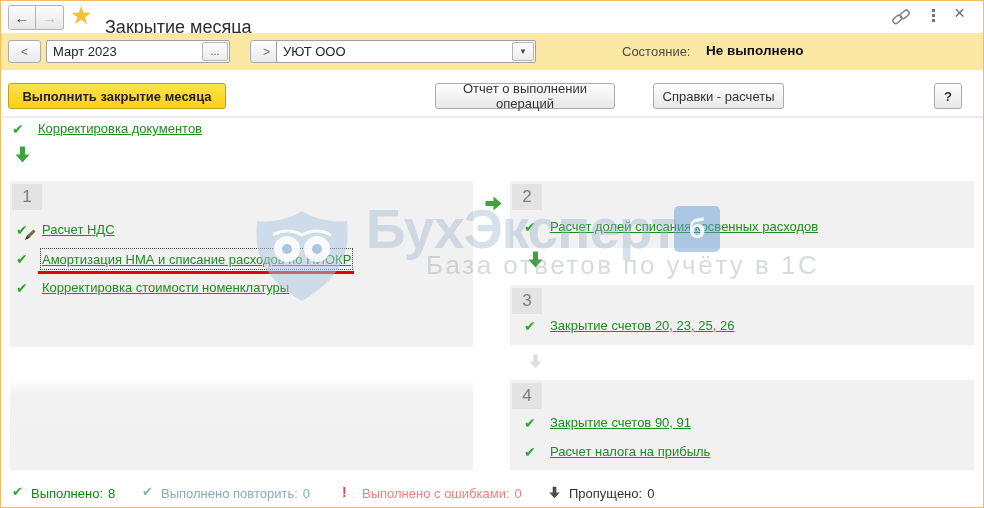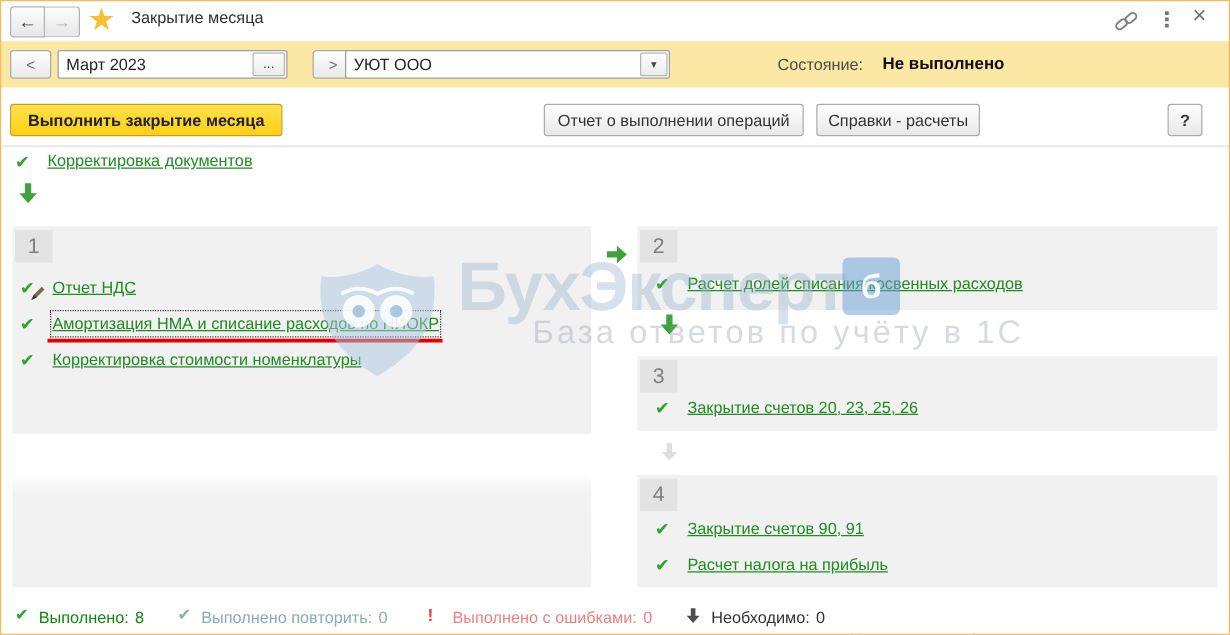--- a/index.html
+++ b/index.html
@@ -9,21 +9,21 @@
   .frame { position:absolute; inset:0; border:1px solid #f2bd62; pointer-events:none; z-index:60; }
 
   
   .titlebar { position:absolute; left:0; top:0; width:984px; height:33px; background:#fff; }
   .navgroup { position:absolute; left:8px; top:5px; display:flex; }
   .navbtn { width:28px; height:25px; border:1px solid #b3b3b3; background:linear-gradient(#fdfdfd,#e7e7e7);
             display:flex; align-items:center; justify-content:center; font-size:15px; cursor:pointer; padding:0; }
   .navbtn.left  { border-radius:3px 0 0 3px; color:#3c3c3c; }
   .navbtn.right { border-radius:0 3px 3px 0; border-left:none; color:#b5b5b5; }
   .star { position:absolute; left:70px; top:1px; font-size:25px; color:#f5c132; cursor:pointer; }
-  .page-title { position:absolute; left:105px; top:6px; font-size:13px; color:#2e2e2e; }
+  .page-title { position:absolute; left:105px; top:17px; font-size:18px; color:#2e2e2e; }
   .tb-ic { position:absolute; top:7px; cursor:pointer; }
   .dots { left:932px; top:9px; display:flex; flex-direction:column; gap:2px; }
   .dots i { width:3px; height:3px; background:#777; display:block; }
   .close { left:954px; top:2px; font-size:19px; color:#6e6e6e; }
 
   
   .period-bar { position:absolute; left:0; top:33px; width:984px; height:37px; background:#fbe8a4; }
   .mini-btn { position:absolute; top:7px; width:33px; height:23px; border:1px solid #ababab; border-radius:3px;
               background:linear-gradient(#fefefe,#e9e9e9); color:#6c6c6c; font-size:12px; cursor:pointer; }
   .field { position:absolute; top:7px; height:23px; background:#fff; border:1px solid #9f9f9f; border-radius:2px;
@@ -104,21 +104,21 @@
     <button class="mini-btn" style="left:250px;">&gt;</button>
     <div class="field" style="left:276px; width:260px;">
       <span>УЮТ ООО</span>
       <button class="inner-btn dd"><span>▾</span></button>
     </div>
     <span class="st-label">Состояние:</span>
     <span class="st-value">Не выполнено</span>
   </div>
 
   <button class="btn btn-run" style="left:8px; width:218px;">Выполнить закрытие месяца</button>
-  <button class="btn" style="left:435px; width:208px;">Отчет о выполнении операций</button>
+  <button class="btn" style="left:435px; width:180px;">Отчет о выполнении операций</button>
   <button class="btn" style="left:653px; width:131px;">Справки - расчеты</button>
   <button class="btn" style="left:934px; width:28px; font-weight:bold;">?</button>
   <div class="hr"></div>
 
   <div class="row" style="left:12px; top:121px;">
     <span class="chk">✔</span>
     <span class="oplink">Корректировка документов</span>
   </div>
   <svg class="arr" style="left:15px; top:146px;" width="15" height="17" viewBox="0 0 15 17">
     <path d="M5 0.5h5v8h4.5L7.5 16.5 0.5 8.5H5z" fill="#3ea23e"></path>
@@ -146,21 +146,21 @@
     <path d="M5 0.5h5v8h4.5L7.5 16.5 0.5 8.5H5z" fill="#dedede"></path>
   </svg>
 
   <div class="row" style="left:16px; top:222px;">
     <span class="chk">✔
       <svg class="pencil" width="11" height="11" viewBox="0 0 11 11">
         <path d="M0 11 L2.2 6.6 8.4 0.4 10.6 2.6 4.4 8.8 0 11Z" fill="#7a6a45"></path>
         <path d="M0 11 L2.2 6.6 4.4 8.8Z" fill="#333"></path>
       </svg>
     </span>
-    <span class="oplink">Отчет НДС</span>
+    <span class="oplink">Расчет НДС</span>
   </div>
   <div class="row" style="left:16px; top:250px;">
     <span class="chk">✔</span>
     <span class="hl-wrap">
       <span class="oplink">Амортизация НМА и списание расходов по НИОКР</span>
     </span>
   </div>
   <div class="row" style="left:16px; top:280px;">
     <span class="chk">✔</span>
     <span class="oplink">Корректировка стоимости номенклатуры</span>
@@ -199,17 +199,17 @@
 
   <span class="sb chk" style="left:12px; top:485px;">✔</span>
   <span class="sb" style="left:31px; color:#0b8a0b;"><span>Выполнено:</span><span class="v">8</span></span>
   <span class="sb chk" style="left:142px; top:485px; color:#8bb1b1;">✔</span>
   <span class="sb" style="left:161px; color:#86aeae;"><span>Выполнено повторить:</span><span class="v">0</span></span>
   <span class="sb" style="left:342px; top:484px; color:#e84040; font-weight:bold; font-size:14px;">!</span>
   <span class="sb" style="left:362px; color:#ef8080;"><span>Выполнено с ошибками:</span><span class="v">0</span></span>
   <svg class="arr" style="left:549px; top:486px;" width="11" height="13" viewBox="0 0 15 17">
     <path d="M5 0.5h5v8h4.5L7.5 16.5 0.5 8.5H5z" fill="#4d4d4d"></path>
   </svg>
-  <span class="sb" style="left:569px; color:#333;"><span>Необходимо:</span><span class="v">0</span></span>
+  <span class="sb" style="left:569px; color:#333;"><span>Пропущено:</span><span class="v">0</span></span>
   <span class="sb" style="left:680px; color:#3b82f6;margin-top:18px;"><span>Не выполнено:</span><span class="v">1</span></span>
 
   <div class="frame"></div>
 </div>
 
 </body></html>

